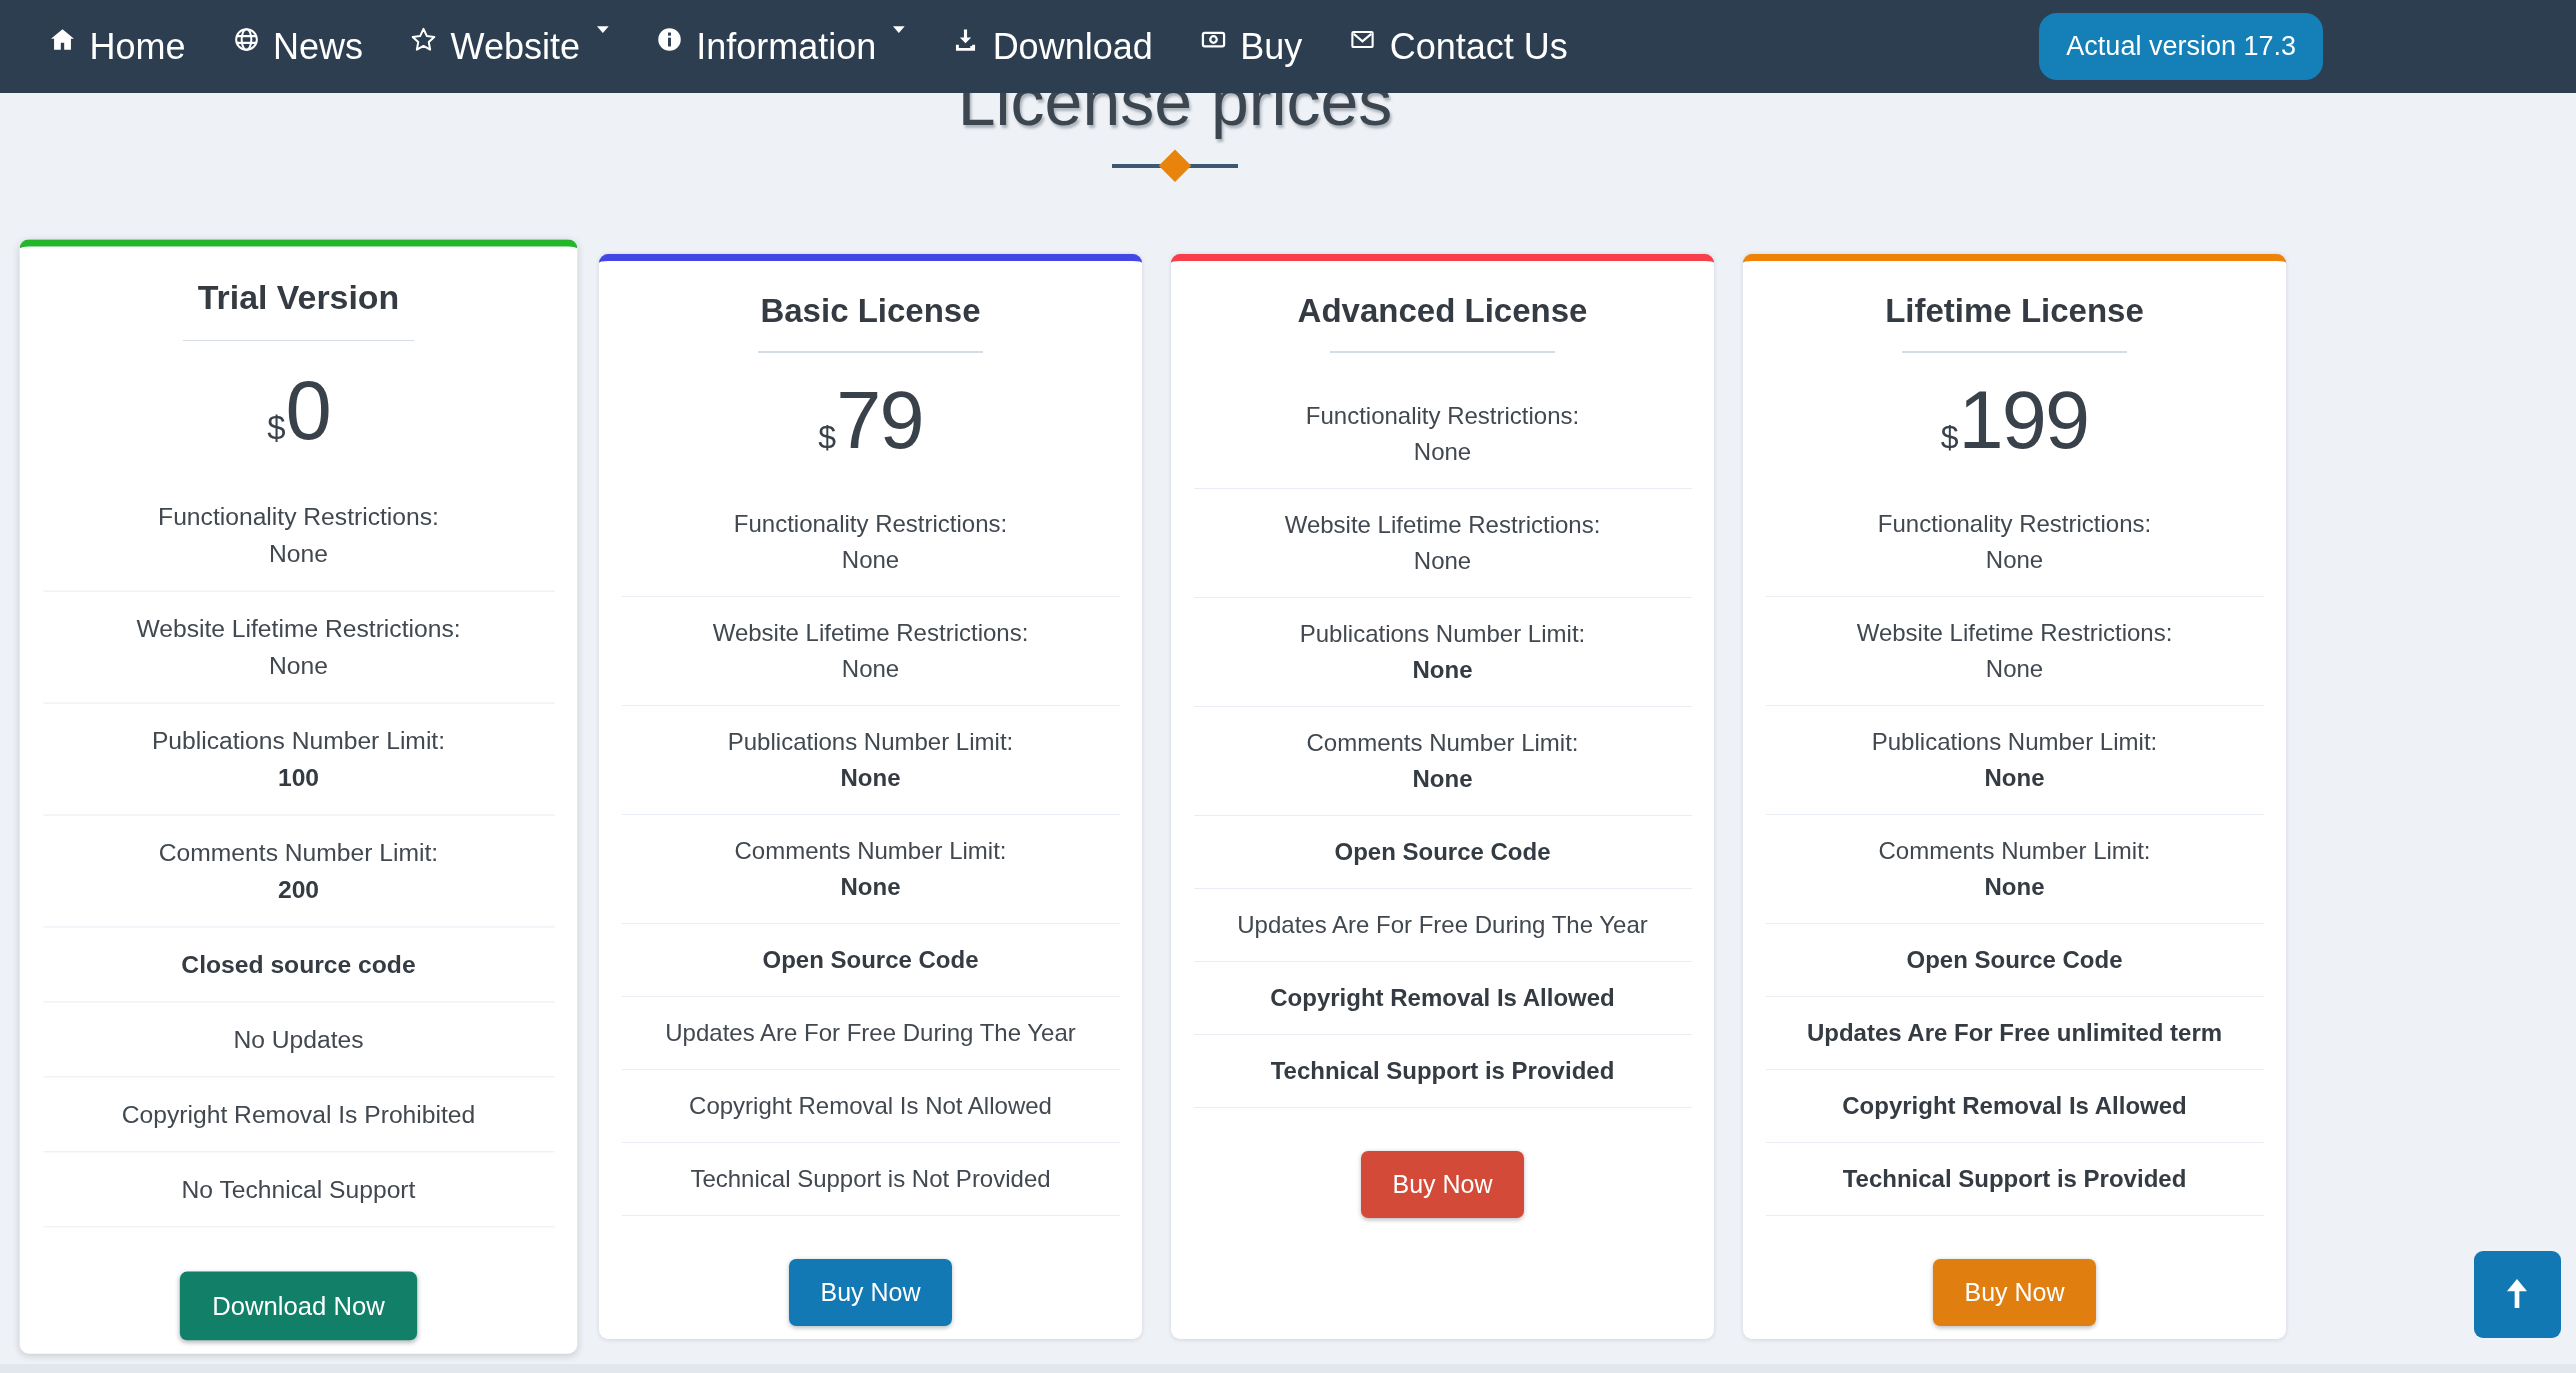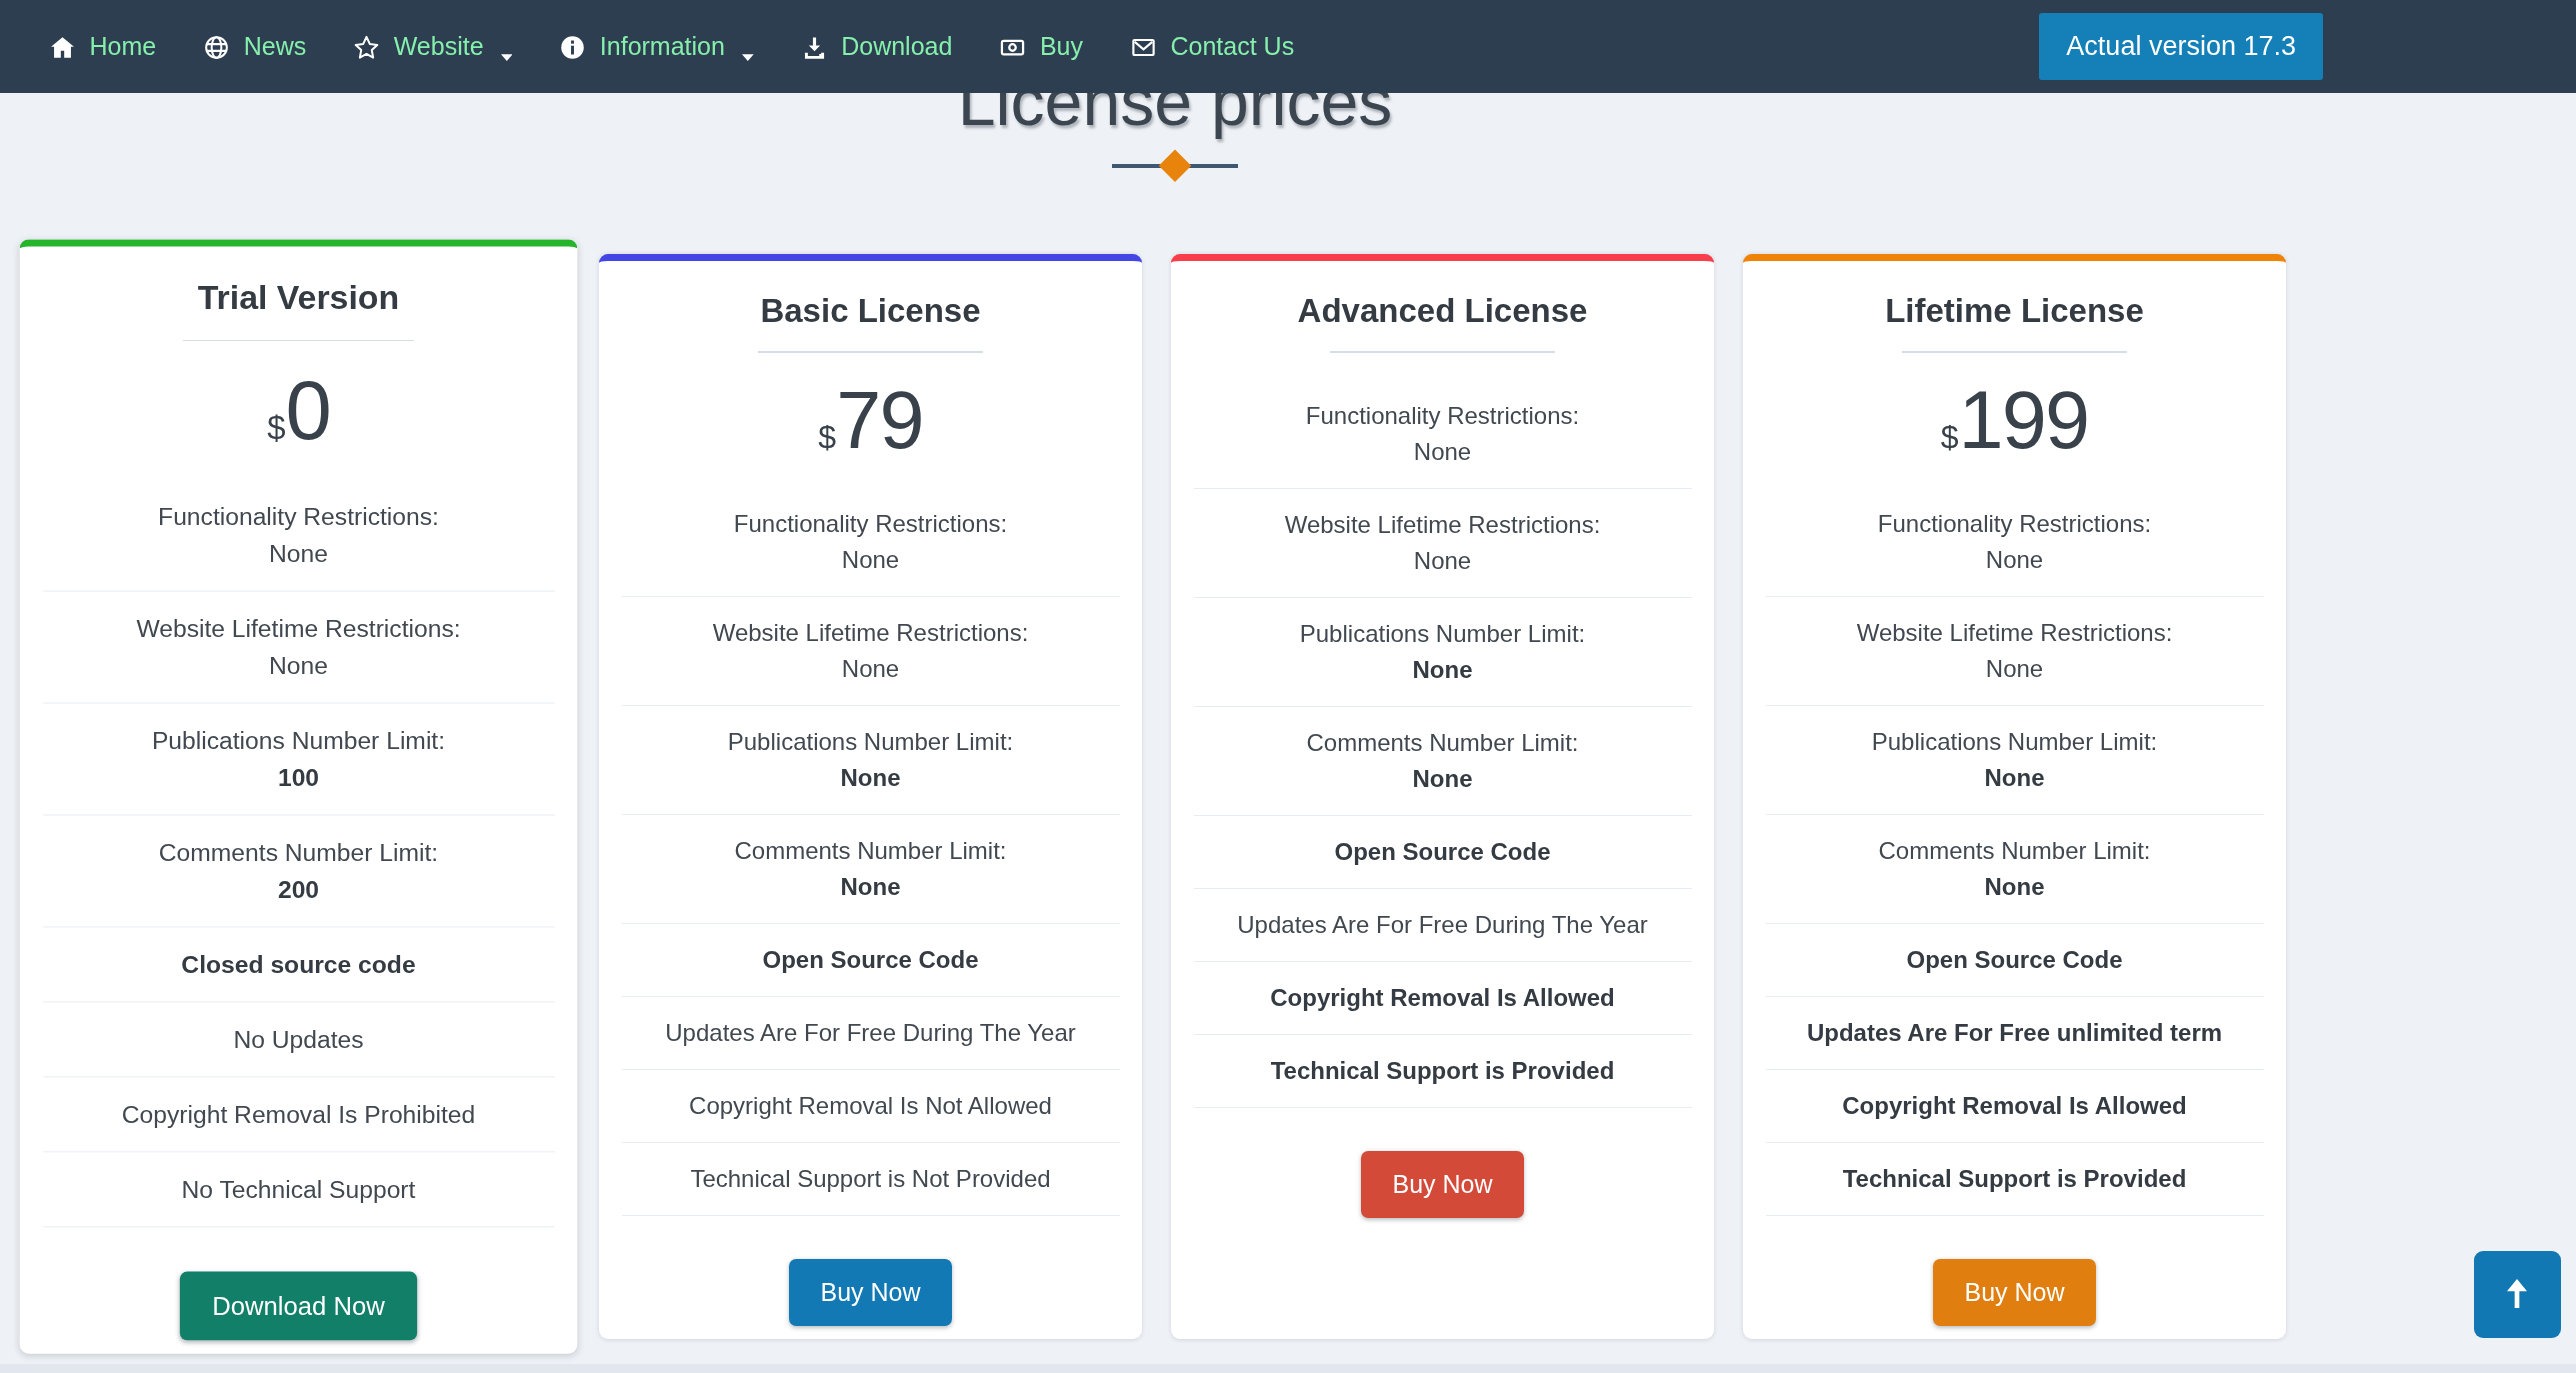--- a/index.html
+++ b/index.html
@@ -4,26 +4,26 @@
 <style>
   * { margin:0; padding:0; box-sizing:border-box; }
   html,body { width:2576px; height:1373px; overflow:hidden; }
   body { background:#eef1f6; font-family:"Liberation Sans", sans-serif; color:#3e454d; }
 
   
   .navbar { position:fixed; top:0; left:0; width:2576px; height:93px;
     background:#2c3e50; z-index:20; }
   .navbar-inner { margin-left:49px; width:2274px; height:93px;
     display:flex; align-items:center; }
-  .nav-item { display:flex; align-items:flex-end; gap:13.5px; color:#86efac;
-    font-size:25px; margin-right:47px; cursor:pointer; white-space:nowrap; }
+  .nav-item { display:flex; align-items:flex-start; gap:13.5px; color:#ffffff;
+    font-size:36px; margin-right:47px; cursor:pointer; white-space:nowrap; }
   .nav-item svg { display:block; }
   .caret { margin-left:3.6px; }
   .version-btn { margin-left:auto; background:#1580b8; color:#fff; border:none;
-    font-size:27px; font-family:inherit; padding:18px 27px; border-radius:3px;
+    font-size:27px; font-family:inherit; padding:18px 27px; border-radius:18px;
     cursor:pointer;text-align:center; }
 
   
   .container { width:2296px; margin-left:27px; }
   .main { padding-top:75px; }
   .page-title { margin-top:-12.6px; text-align:center; font-size:68px;
     color:#3b4650; font-weight:400; line-height:1.15;
     text-shadow:1.8px 2.7px 2.7px rgba(55,65,75,0.35); }
   .title-divider { position:relative; width:126px; height:3.6px;
     background:#3e5872; margin:23.4px auto 0; }

